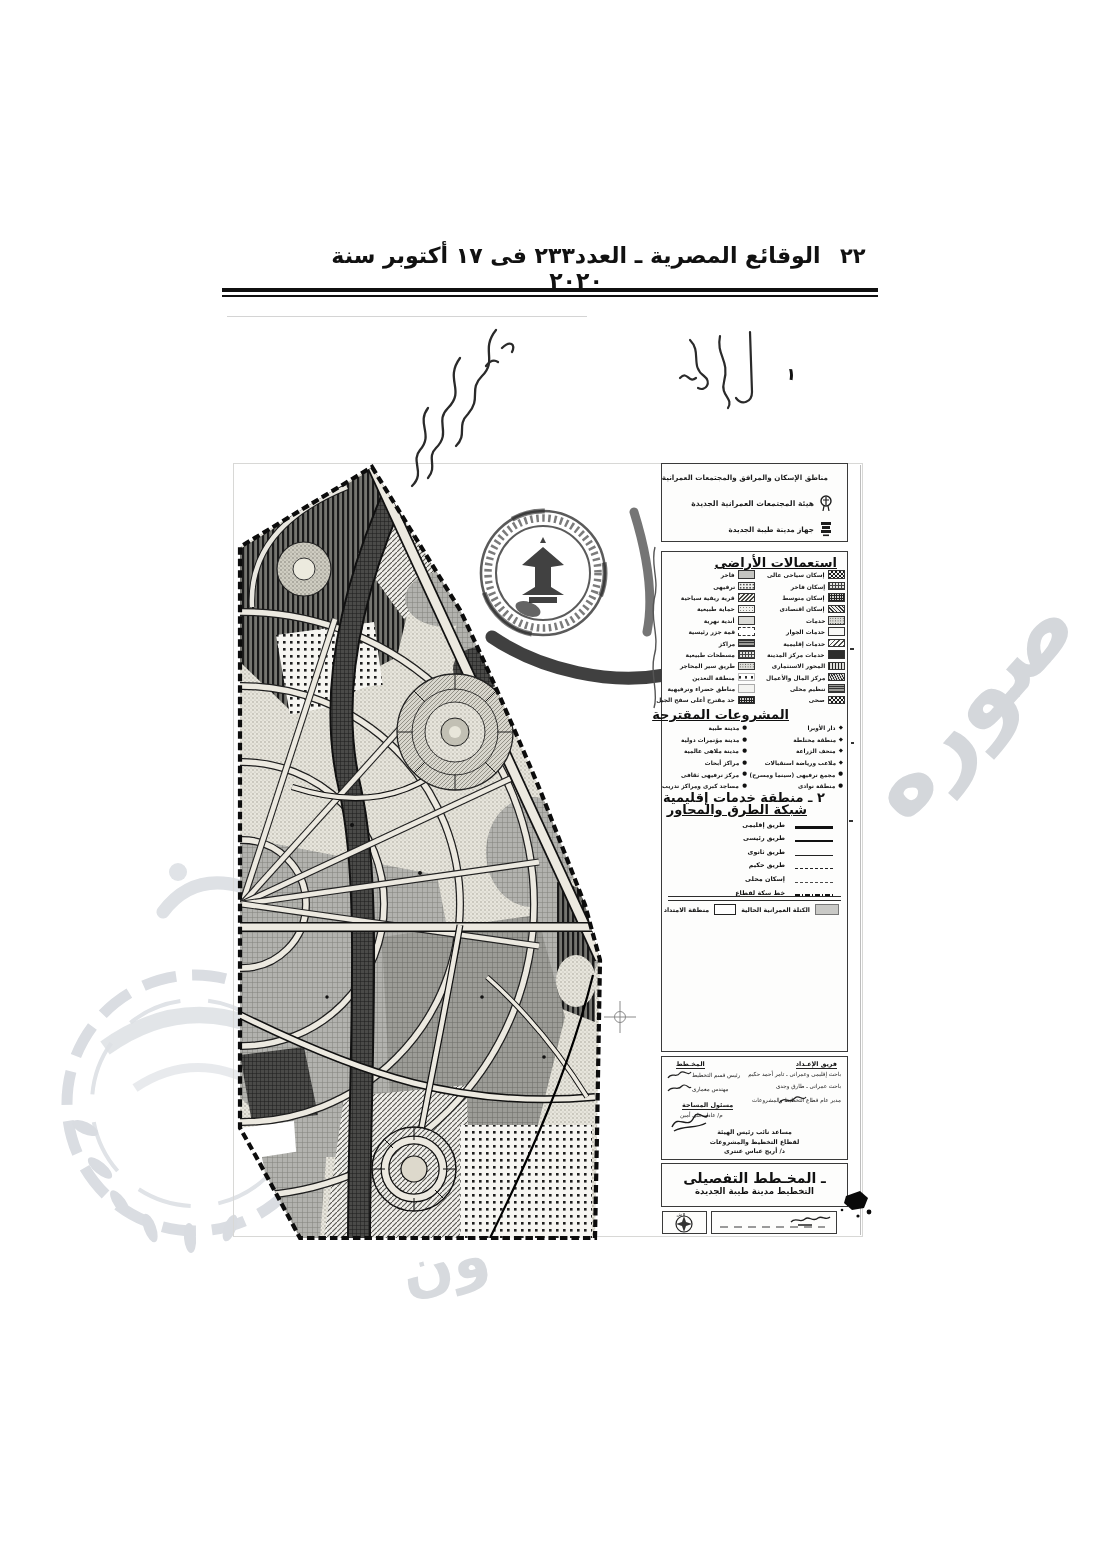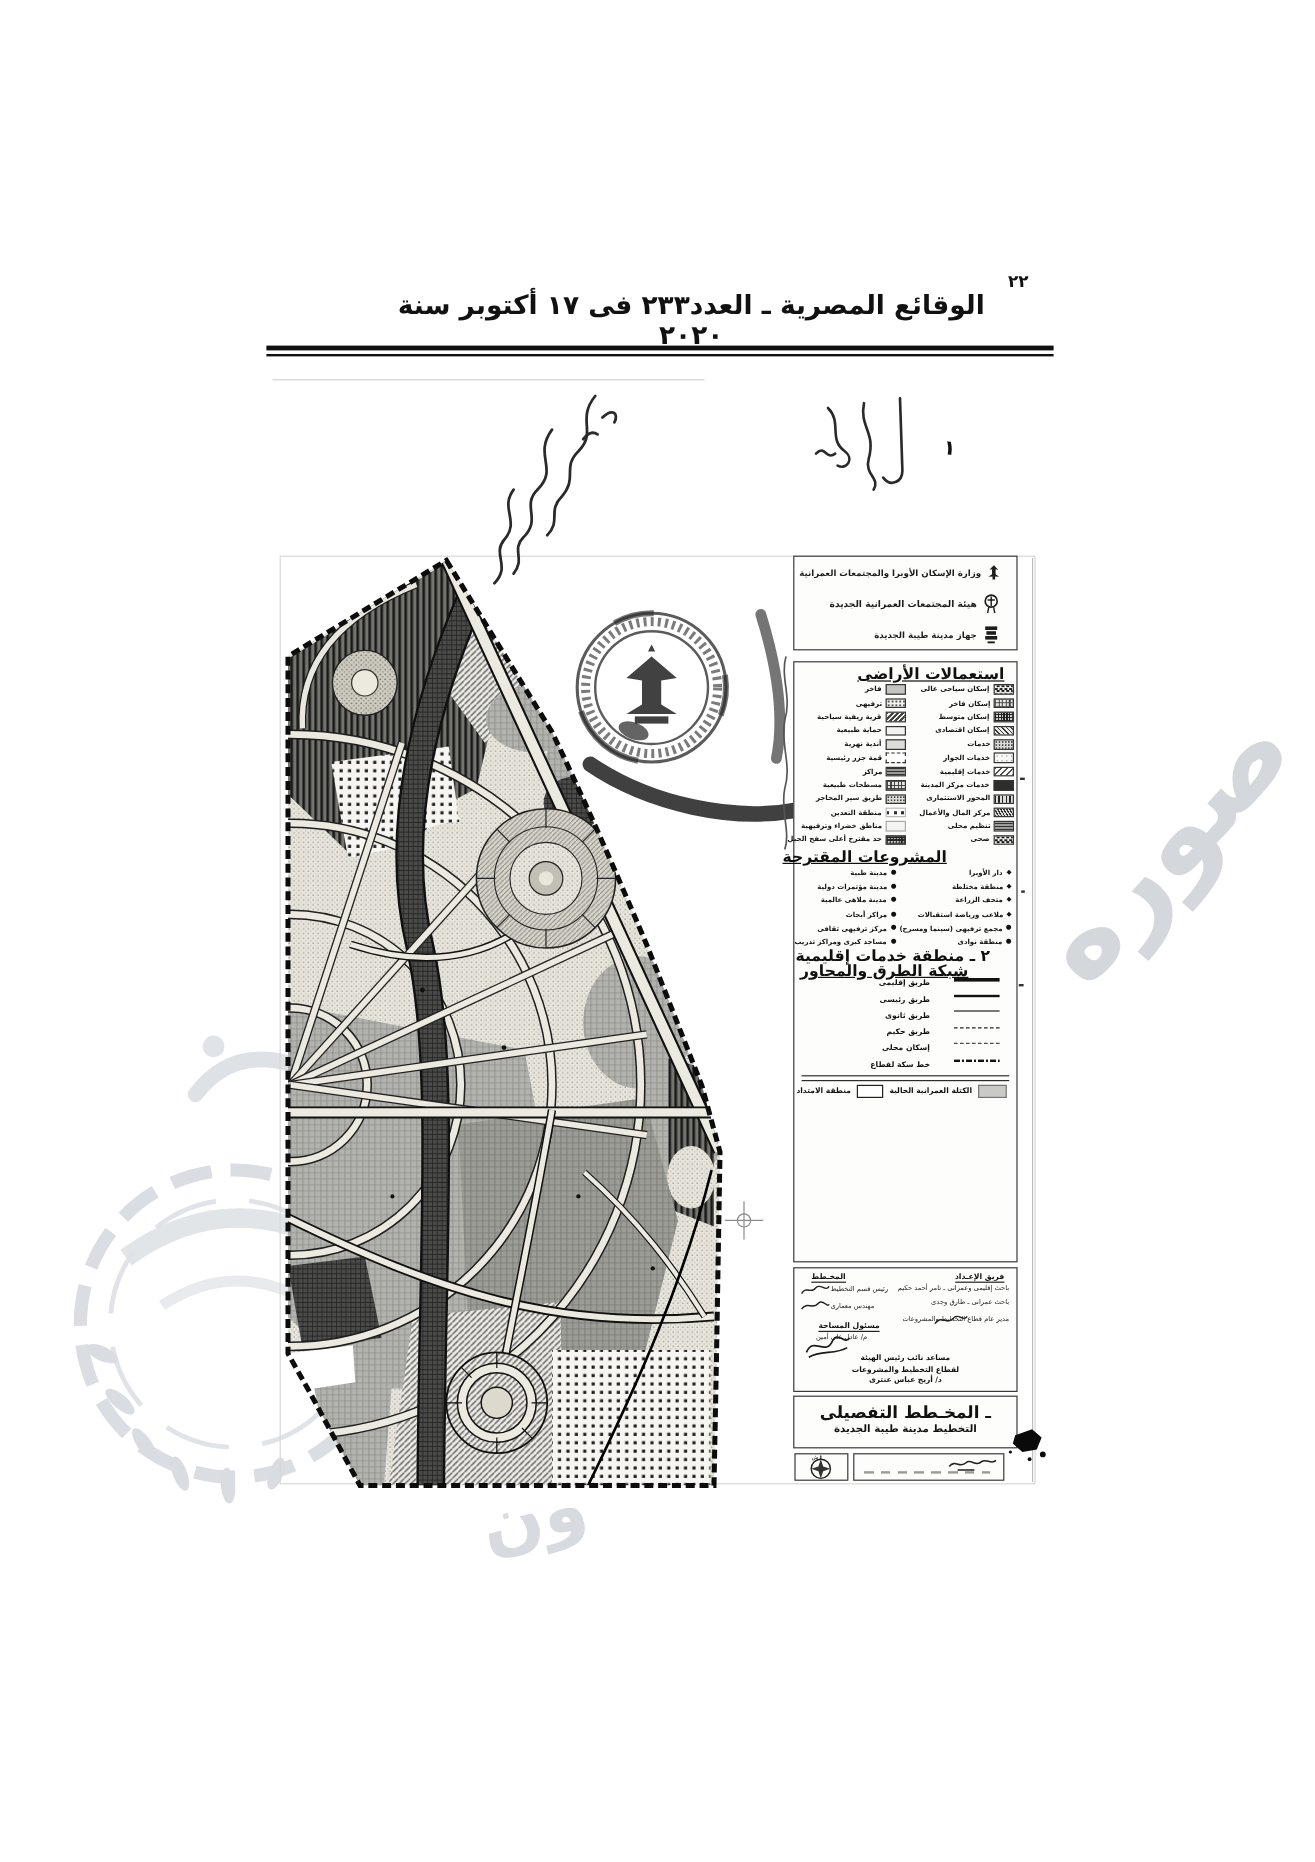--- a/index.html
+++ b/index.html
@@ -2,41 +2,41 @@
 <html lang="ar"><head>
 <meta charset="utf-8">
 <style>
   html,body{margin:0;padding:0;background:#888;}
   .page{position:relative;width:1096px;height:1552px;background:#fff;overflow:hidden;
         font-family:"DejaVu Sans",sans-serif;color:#111;}
   .abs{position:absolute;}
   
   .gz-title{position:absolute;left:318px;top:243px;width:516px;text-align:center;direction:rtl;
             font-size:22px;font-weight:bold;letter-spacing:0;}
-  .gz-page{position:absolute;left:840px;top:227px;font-size:14px;font-weight:bold;}
+  .gz-page{position:absolute;left:840px;top:244px;font-size:21px;font-weight:bold;}
   .rule1{position:absolute;left:222px;top:288px;width:656px;height:3.5px;background:#101010;}
   .rule2{position:absolute;left:222px;top:295px;width:656px;height:1.5px;background:#101010;}
   .faintline{position:absolute;background:#c9c9c9;}
   
   .sheet-border{position:absolute;left:233px;top:463px;width:628px;height:772px;border:1px solid #d8d8d6;}
   .sheet-right{position:absolute;left:860px;top:465px;width:1px;height:770px;background:#bdbdbd;}
   
   .lbox{position:absolute;border:1.3px solid #3a3a3a;background:#fdfdfc;box-sizing:border-box;direction:rtl;}
   .agrow{display:flex;align-items:center;height:26px;padding:0 14px 0 4px;gap:5px;}
   .agrow .txt{font-size:7.2px;font-weight:bold;color:#1c1c1c;white-space:nowrap;}
   
   .sec-title{position:absolute;font-size:13px;font-weight:bold;text-decoration:underline;color:#101010;white-space:nowrap;}
   .lu-col{position:absolute;}
   .lu-row{display:flex;align-items:center;height:11.4px;gap:3px;direction:rtl;}
   .lu-row .lbl{font-size:6.2px;font-weight:bold;color:#161616;white-space:nowrap;transform:scale(.95);transform-origin:right;}
   .sw{display:inline-block;width:15px;height:6.5px;border:.5px solid #333;flex:0 0 auto;}
   .pj-row{display:flex;align-items:center;height:11.6px;gap:3px;direction:rtl;}
   .pj-row .blt{font-size:5.5px;line-height:1;}
   .pj-row .lbl{font-size:6.1px;font-weight:bold;white-space:nowrap;transform:scale(.95);transform-origin:right;}
-  .rd-row{display:flex;align-items:flex-start;height:13.6px;gap:20px;direction:rtl;}
+  .rd-row{display:flex;align-items:flex-end;height:13.6px;gap:10px;direction:rtl;}
   .rd-row .lbl{font-size:6.4px;font-weight:bold;white-space:nowrap;}
   .ln{display:inline-block;width:38px;height:0;border-top:2.4px solid #111;flex:0 0 auto;}
   .ln[data-line="thick"]{border-top-width:3px;}
   .ln[data-line="solid"]{border-top-width:2px;}
   .ln[data-line="med"]{border-top:1.8px solid #222;}
   .ln[data-line="dashed"]{border-top:1.6px dashed #222;}
   .ln[data-line="sparse"]{border-top:1.3px dashed #4a4a4a;}
   .ln[data-line="rail"]{border-top:0;height:2.5px;background:repeating-linear-gradient(90deg,#111 0 5px,transparent 5px 7px,#111 7px 8px,transparent 8px 10px);}
   .divider{position:absolute;left:6px;right:6px;height:2.5px;border-top:1.2px solid #2c2c2c;border-bottom:.7px solid #2c2c2c;}
   .ex-row{position:absolute;display:flex;align-items:center;gap:5px;direction:rtl;right:8px;}
@@ -307,21 +307,21 @@
 
   <svg class="abs" style="left:648px;top:545px" width="14" height="165" viewBox="0 0 14 165">
     <path d="M7,2 C2,20 12,35 6,55 C2,75 12,92 6,112 C2,130 11,148 6,163" fill="none" stroke="#555" stroke-width="1.4"></path>
   </svg>
 
   <div class="lbox" style="left:661px;top:463px;width:187px;height:79px">
     <div class="agrow">
       <svg width="14" height="16" viewBox="0 0 14 16">
           <path d="M7,0 L12,5 L9,4.5 L9,10 L13,13 L8.5,12.5 L8.5,16 L5.5,16 L5.5,12.5 L1,13 L5,10 L5,4.5 L2,5 Z" fill="#1d1d1d"></path>
         </svg>
-      <span class="txt">وزارة الإسكان الأوبرا والمجتمعات العمرانية</span>
+      <span class="txt">مناطق الإسكان والمرافق والمجتمعات العمرانية</span>
     </div>
     <div class="agrow">
       <svg width="14" height="16" viewBox="0 0 14 16">
           <circle cx="7" cy="6" r="5" fill="none" stroke="#1d1d1d" stroke-width="1.4"></circle>
           <path d="M7,2 V10 M4,5 H10 M5,11 L4,16 M9,11 L10,16" stroke="#1d1d1d" stroke-width="1.2" fill="none"></path>
         </svg>
       <span class="txt" style="font-size:7.6px">هيئة المجتمعات العمرانية الجديدة</span>
     </div>
     <div class="agrow">
       <svg width="14" height="16" viewBox="0 0 14 16">

